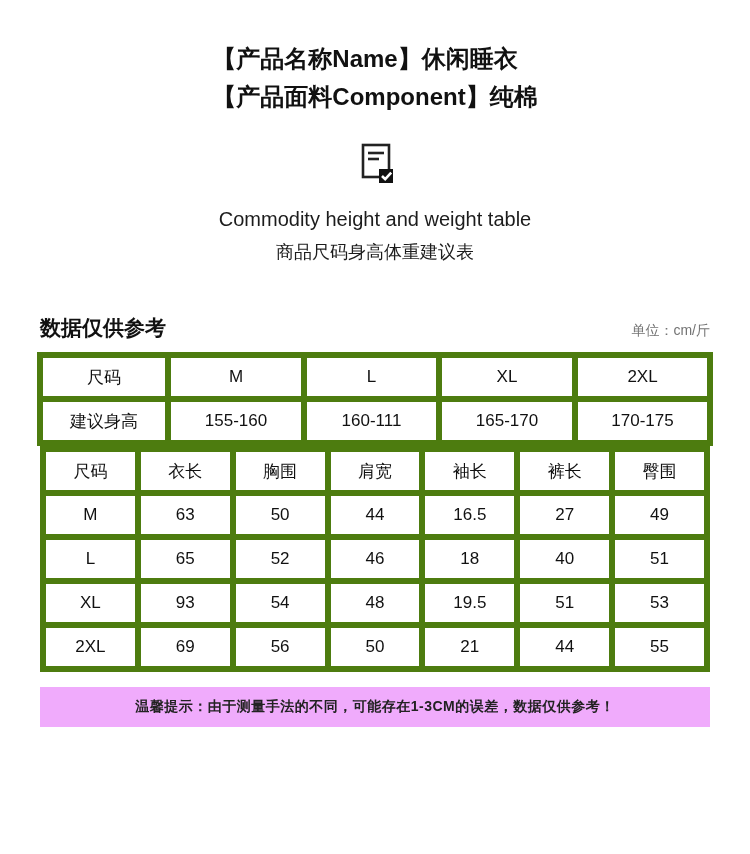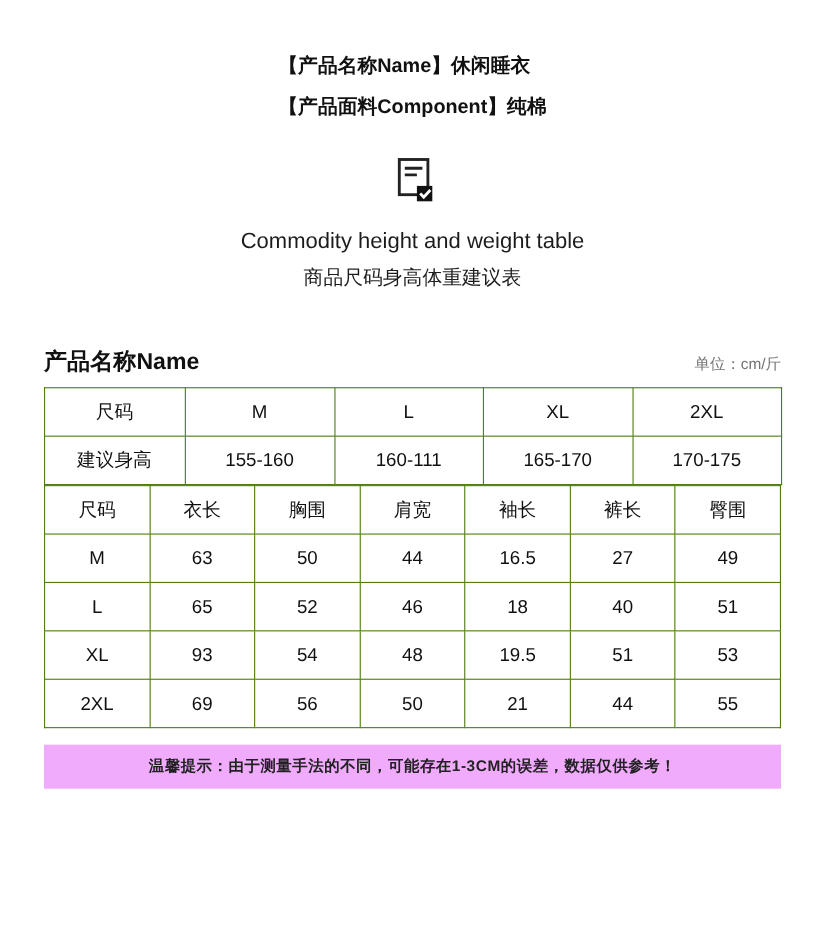--- a/index.html
+++ b/index.html
@@ -9,21 +9,21 @@
     height: 854px;
     background: #ffffff;
     font-family: "Liberation Sans", sans-serif;
     color: #111111;
     overflow: hidden;
   }
 
   .top-info { margin-top: 40px; text-align: center; }
   .top-info .inner { display: inline-block; text-align: left; }
   .top-line {
-    font-size: 18px;
+    font-size: 24px;
     font-weight: bold;
     line-height: 38px;
     color: #111;
     white-space: nowrap;
   }
 
   .icon-wrap { text-align: center; margin-top: 22px; height: 54px; }
 
   .heading-en { text-align: center; font-size: 20px; margin-top: 16px; color: #1c1c1c; }
   .heading-cn { text-align: center; font-size: 18px; margin-top: 9px; color: #1c1c1c; }
@@ -38,21 +38,21 @@
   .section-title { font-size: 21px; font-weight: bold; color: #111; }
   .unit-label { font-size: 14px; color: #737373; padding-bottom: 2px; }
 
   table.size-table {
     border-collapse: collapse;
     width: 670px;
     margin: 0 auto;
     table-layout: fixed;
   }
   table.size-table th, table.size-table td {
-    border: 1px solid #4d7c0f;
+    border: 6px solid #4d7c0f;
     text-align: center;
     vertical-align: middle;
     font-size: 17px;
     font-weight: normal;
     height: 44px;
     color: #111;
     padding: 0 2px;
   }
   .tbl2 { margin-top: 16px; }
 
@@ -87,21 +87,21 @@
     <line x1="20" y1="21" x2="31" y2="21" stroke="#222" stroke-width="2.6"></line>
     <rect x="31" y="31" width="14" height="14" fill="#111"></rect>
     <path d="M34 38 l3.2 3.2 l6 -6.5" stroke="#fff" stroke-width="2.6" fill="none"></path>
   </svg>
 </div>
 
 <div class="heading-en">Commodity height and weight table</div>
 <div class="heading-cn">商品尺码身高体重建议表</div>
 
 <div class="section-row">
-  <div class="section-title">产品名称Name</div>
+  <div class="section-title">数据仅供参考</div>
   <div class="unit-label">单位：cm/斤</div>
 </div>
 
 <table class="size-table tbl1">
   <colgroup>
     <col style="width:128px">
       <col style="width:136px">
       <col style="width:135px">
       <col style="width:136px">
       <col style="width:135px">

